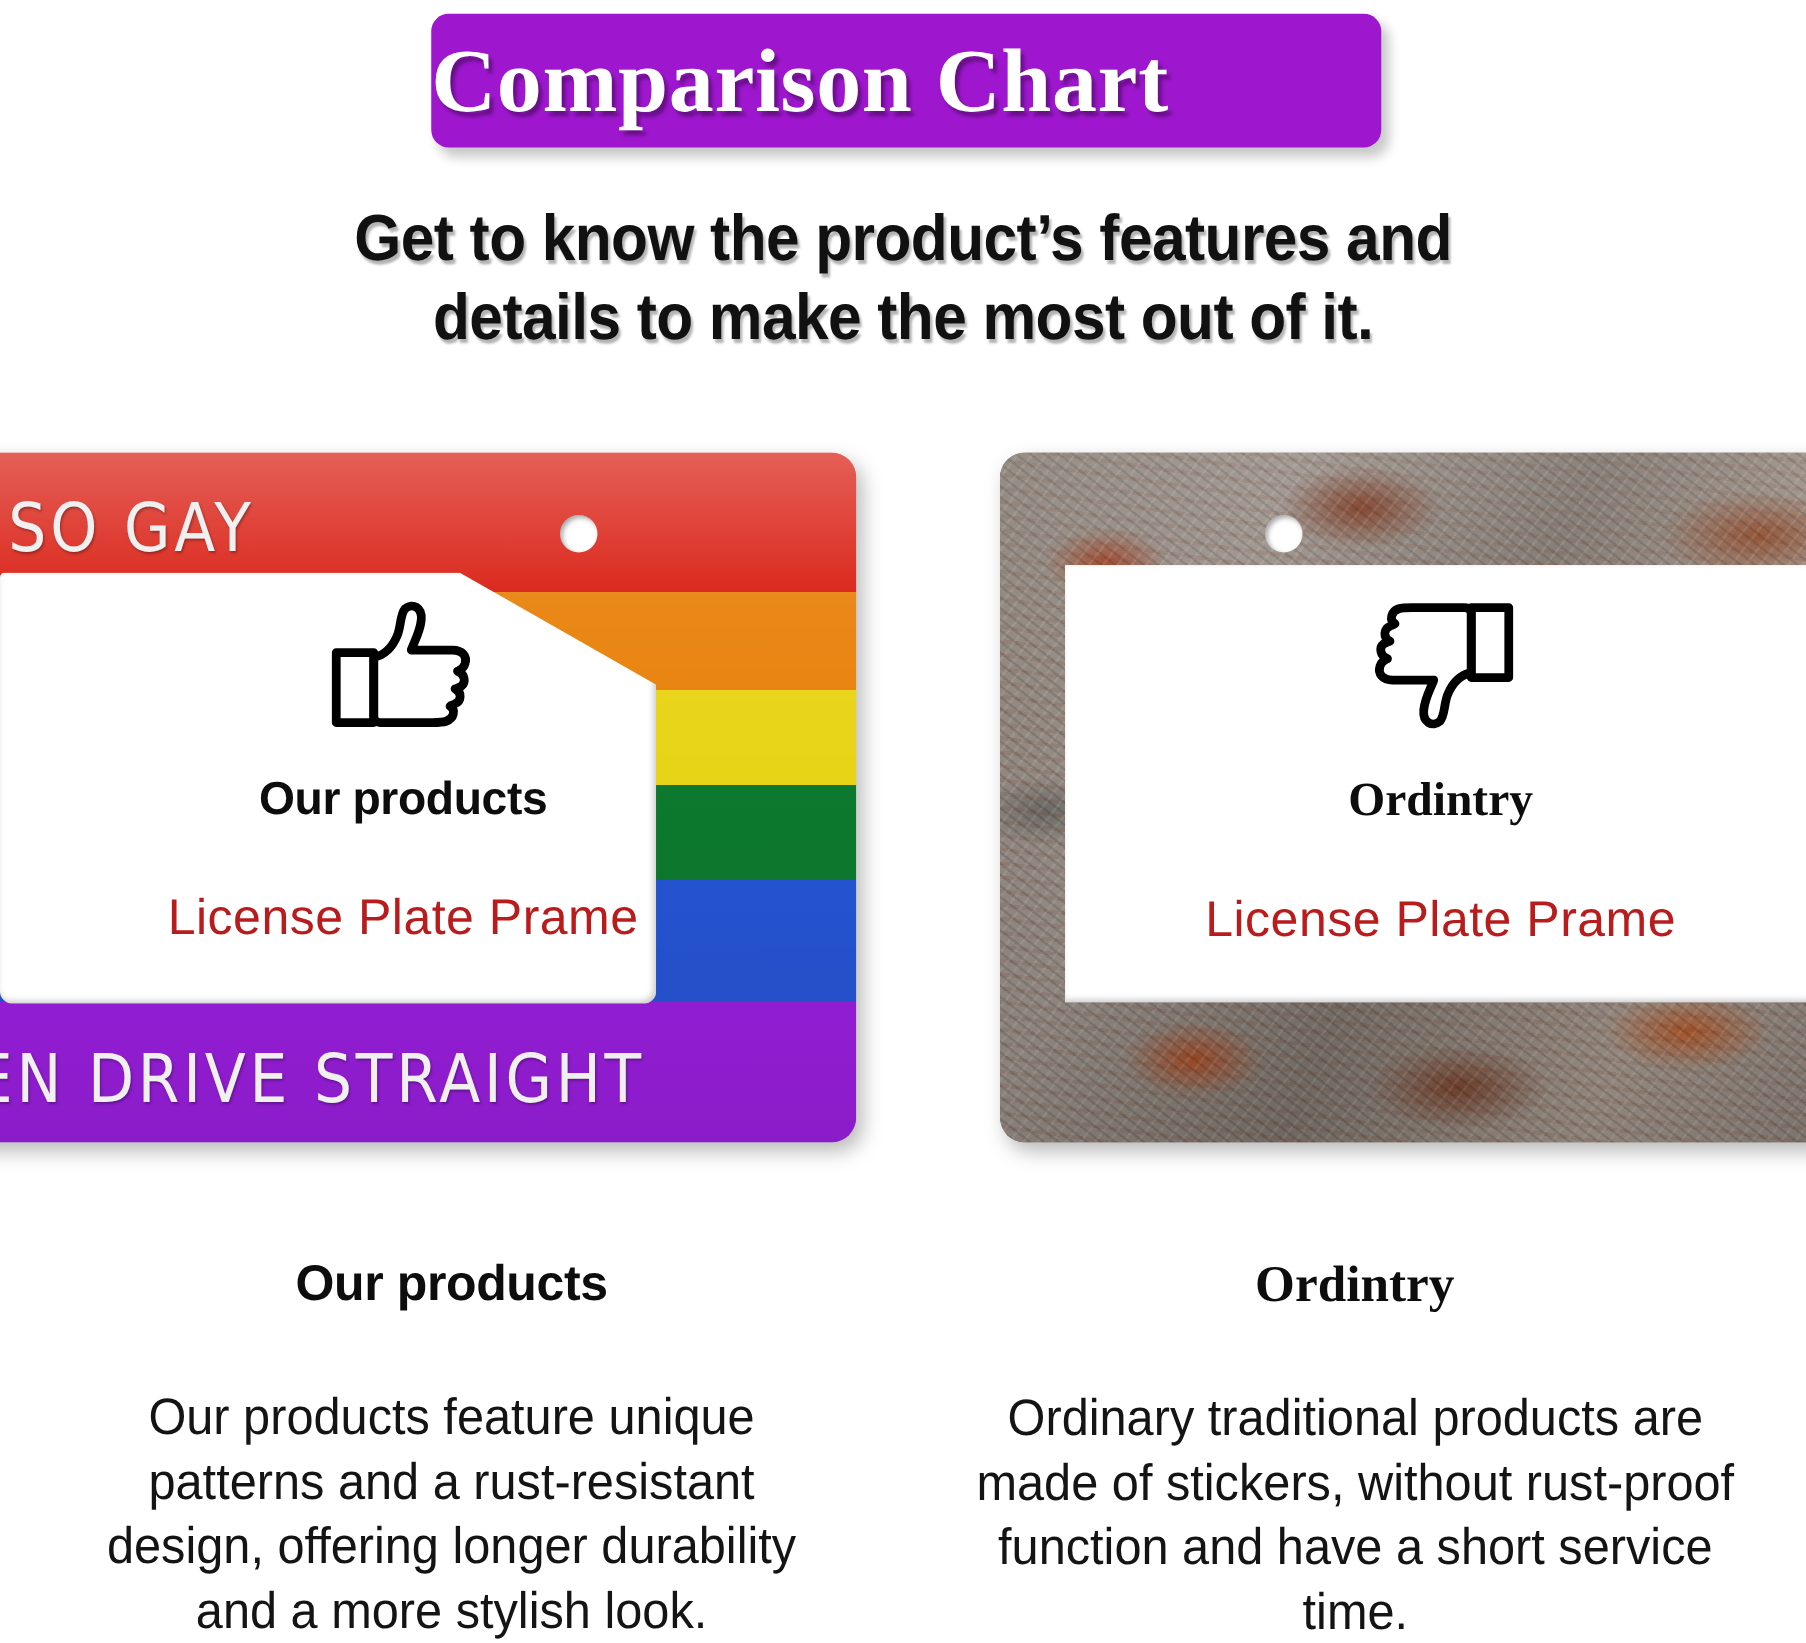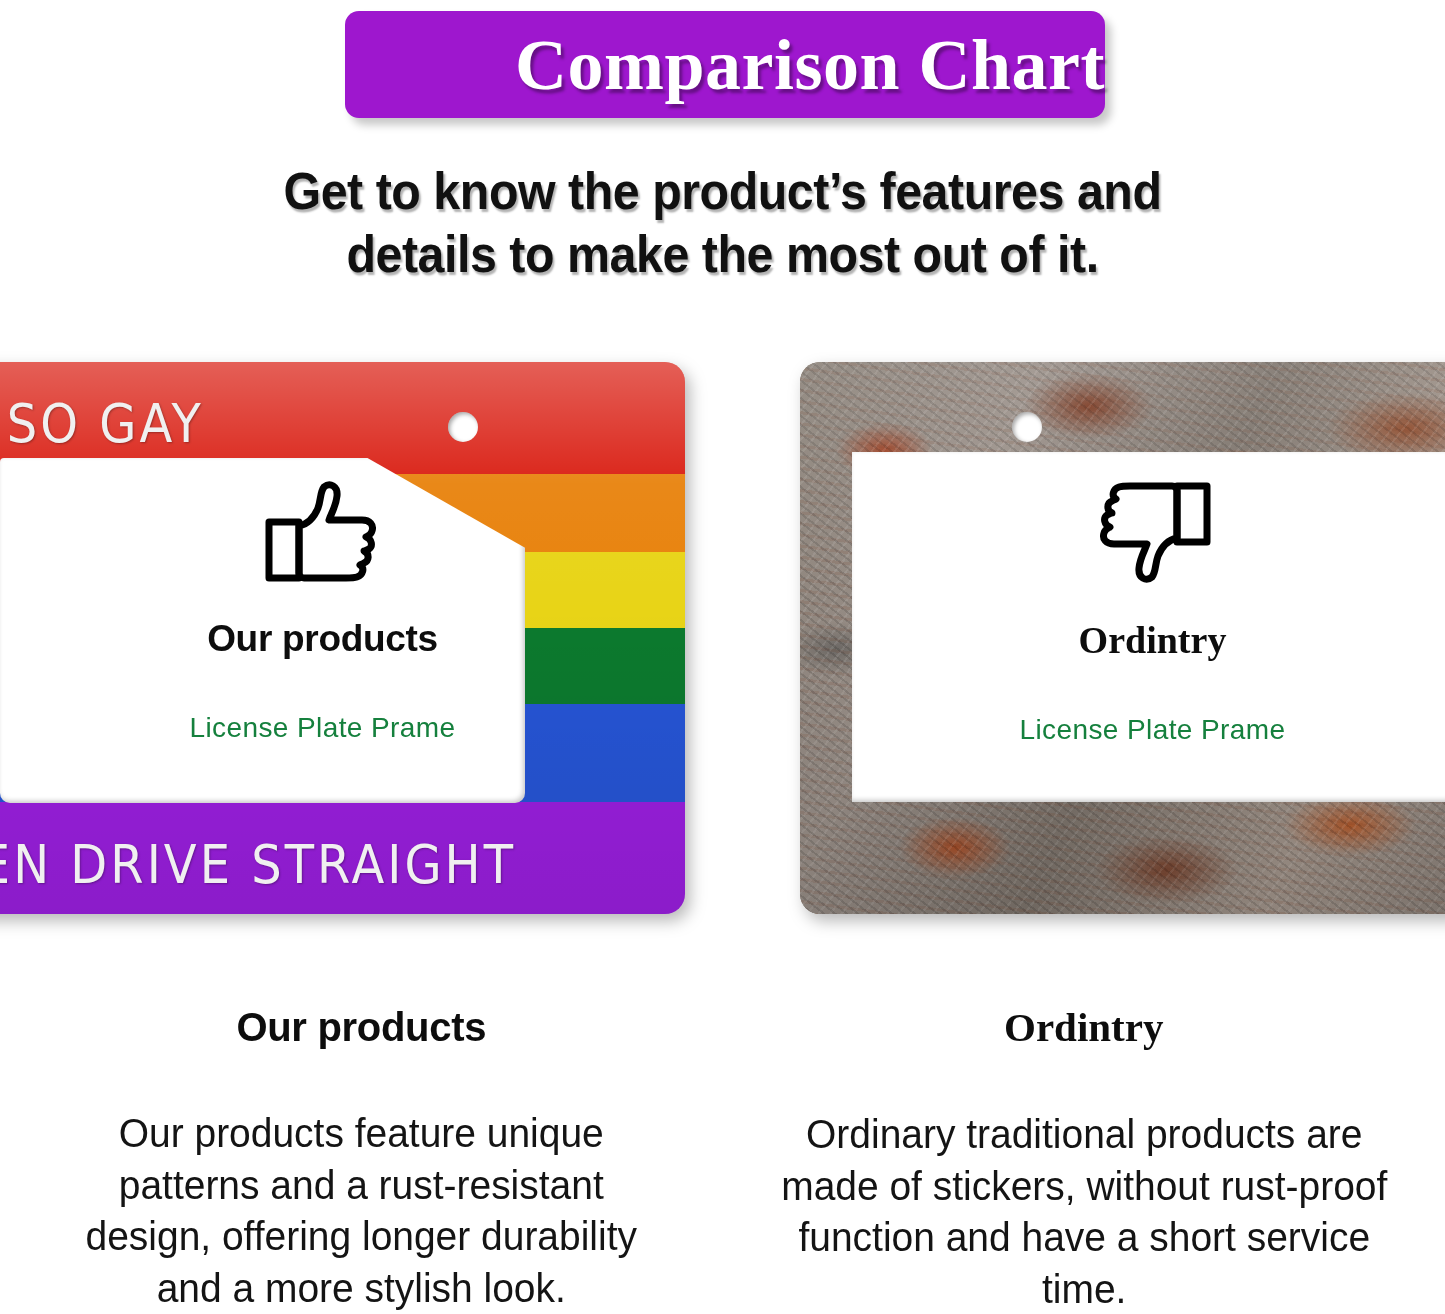--- a/index.html
+++ b/index.html
@@ -21,21 +21,21 @@
     position: absolute;
     left: 345px;
     top: 11px;
     width: 760px;
     height: 107px;
     background: #9E17CE;
     border-radius: 14px;
     box-shadow: 6px 7px 9px rgba(0,0,0,0.22);
     display: flex;
     align-items: center;
-    justify-content: flex-end;
+    justify-content: flex-start;
   }
   .title-text {
     color: #ffffff;
     font-family: "Liberation Serif", serif;
     font-weight: bold;
     font-size: 72px;
     letter-spacing: 0.5px;
     line-height: 1;
     text-shadow: 3px 4px 3px rgba(0,0,0,0.35);
     white-space: nowrap;
@@ -210,22 +210,22 @@
   .brand-ord {
     font-family: "Liberation Serif", serif;
     font-weight: bold;
     font-size: 38px;
     color: #0d0d0d;
     margin: 0 0 52px 0;
   }
   .product-line {
     font-family: "Liberation Sans", sans-serif;
     font-weight: 300;
-    font-size: 28px;
-    color: #15803d;
+    font-size: 40px;
+    color: #b91c1c;
     letter-spacing: 0.4px;
     margin: 0;
   }
 
   
   .bottom-row {
     position: absolute;
     left: 0;
     top: 985px;
     width: 1445px;

